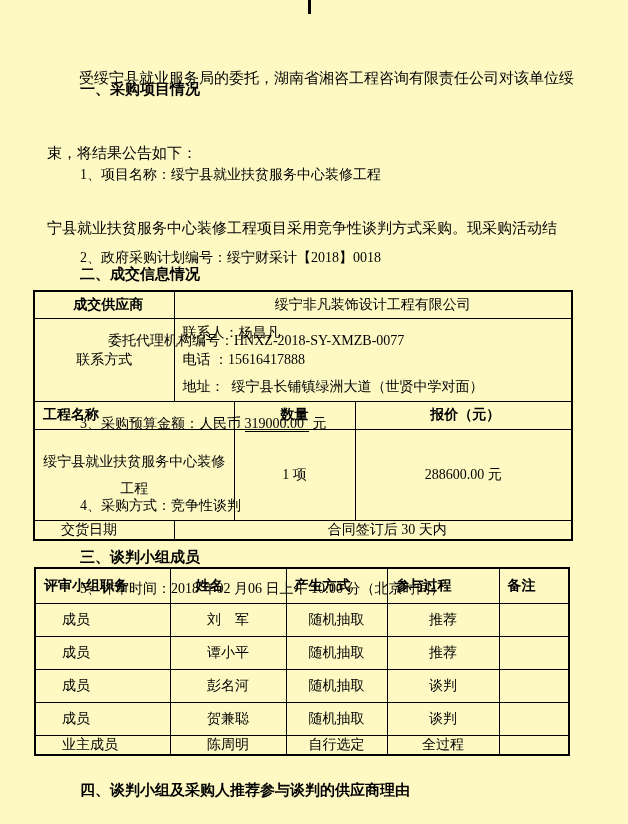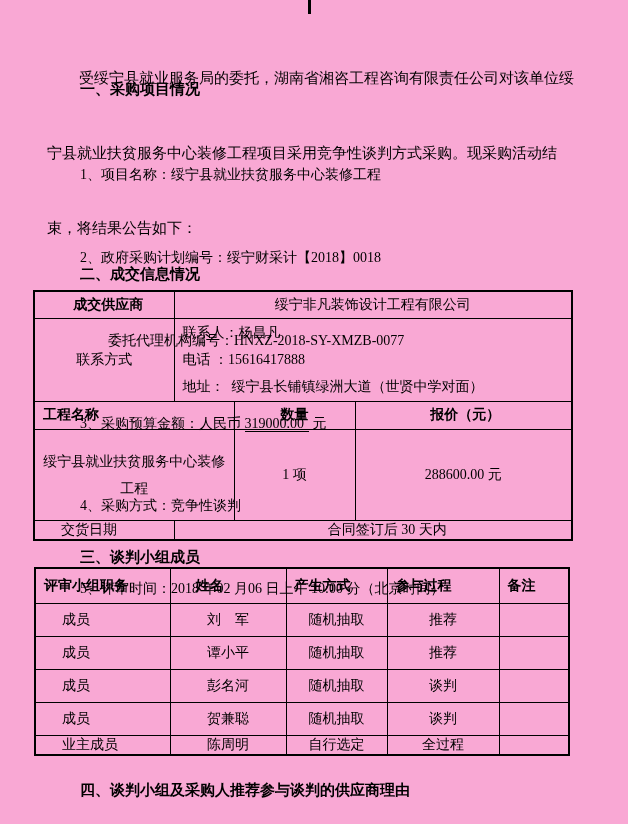--- a/index.html
+++ b/index.html
@@ -1,19 +1,19 @@
 <!DOCTYPE html>
 <html><head>
 <meta charset="utf-8">
 <style>
   html,body{margin:0;padding:0;background:#fff;}
   .page{
     position:relative;
     width:628px;height:824px;
-    background:#f9a8d4;
+    background:#fef9c3;
     color:#000;
     font-family:"Liberation Serif", serif;
     overflow:hidden;
   }
   .caret{
     position:absolute;left:308px;top:0;width:3px;height:14px;background:#000;
   }
   .intro{
     position:absolute;left:47px;top:16px;width:560px;
     font-size:15px;line-height:25px;white-space:pre;
@@ -60,22 +60,22 @@
 </style>
 </head>
 <body>
 
 <div class="page">
 
   <div class="caret"></div>
 
   <div class="intro">
     <div class="first">受绥宁县就业服务局的委托，湖南省湘咨工程咨询有限责任公司对该单位绥</div>
+    <div>束，将结果公告如下：</div>
     <div>宁县就业扶贫服务中心装修工程项目采用竞争性谈判方式采购。现采购活动结</div>
-    <div>束，将结果公告如下：</div>
   </div>
 
   <div class="heading h1">一、采购项目情况</div>
 
   <div class="items">
     <div class="item">1、项目名称：绥宁县就业扶贫服务中心装修工程</div>
     <div class="item">2、政府采购计划编号：绥宁财采计【2018】0018</div>
     <div class="item item-indent">委托代理机构编号：HNXZ-2018-SY-XMZB-0077</div>
     <div class="item"><span>3、采购预算金额：人民币 </span><span class="amount">319000.00</span><span> 元</span></div>
     <div class="item">4、采购方式：竞争性谈判</div>

